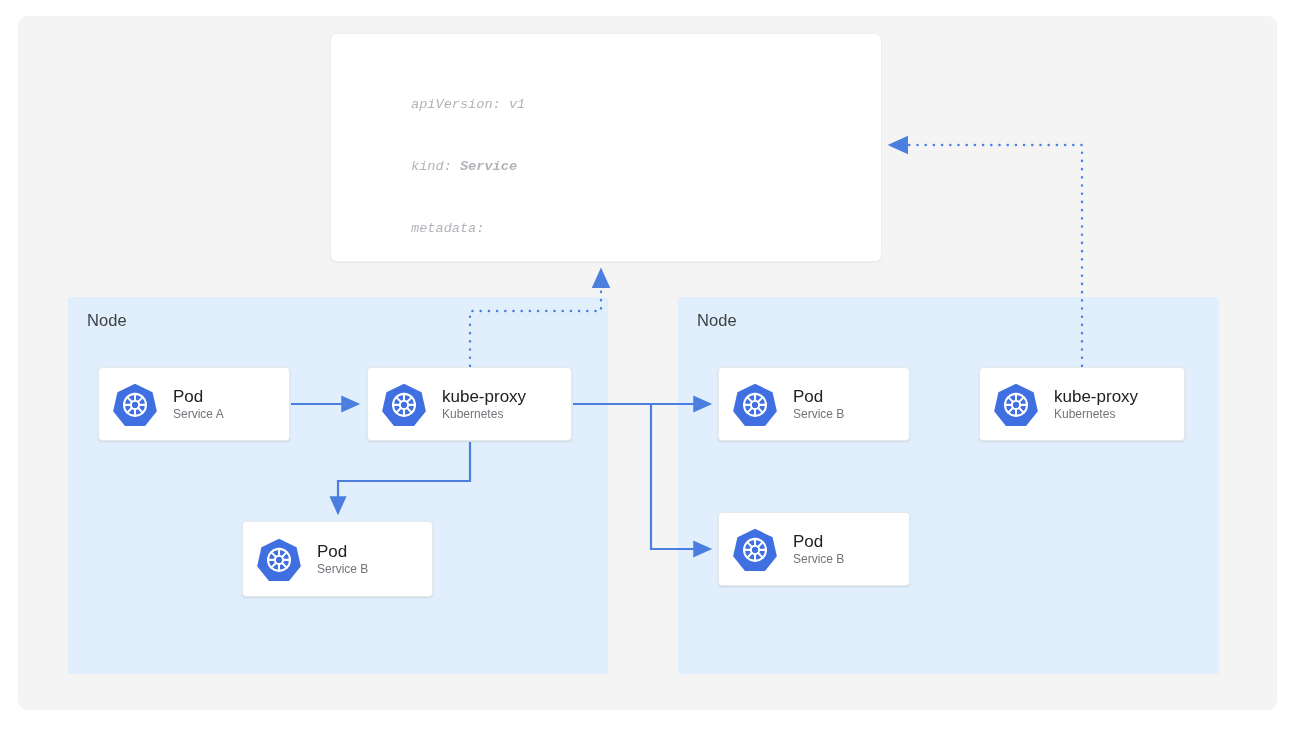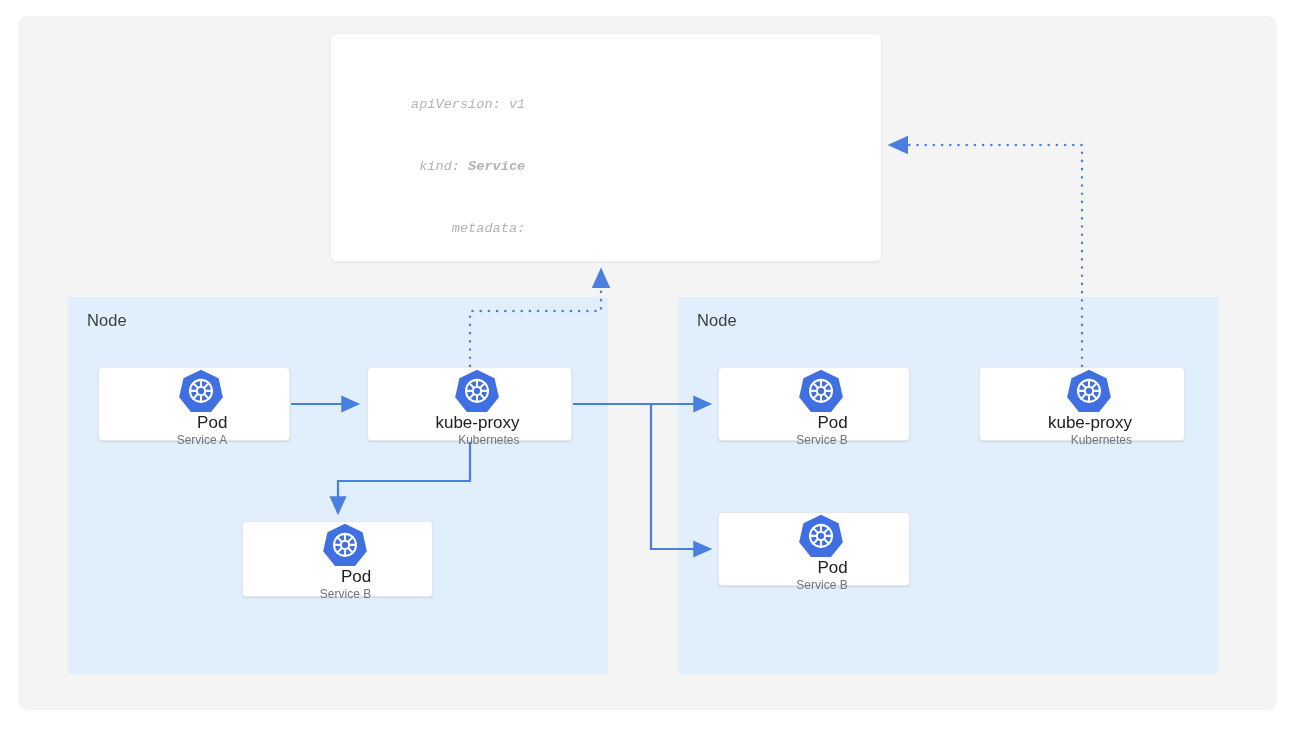--- a/index.html
+++ b/index.html
@@ -9,21 +9,20 @@
     width: 1296px;
     height: 729px;
     overflow: hidden;
     font-family: "Liberation Sans", sans-serif;
   }
 
   #stage {
     position: relative;
     width: 1296px;
     height: 729px;
-    text-align: right;
   }
 
   
   .canvas-panel {
     position: absolute;
     left: 18px;
     top: 16px;
     width: 1259px;
     height: 694px;
     background: #f4f4f5;
@@ -78,21 +77,20 @@
   
   .entity {
     position: absolute;
     background: #ffffff;
     border: 1px solid #e6e8ea;
     border-radius: 4px;
     box-sizing: border-box;
     box-shadow: 0 1px 2px rgba(60,64,67,0.14);
     display: flex;
     align-items: center;
-    flex-direction: column;
   }
   .entity .k8s-logo {
     width: 44px;
     height: 44px;
     flex: 0 0 44px;
     margin-left: 14px;
   }
   .entity .entity-text {
     margin-left: 16px;
     line-height: 1.25;

